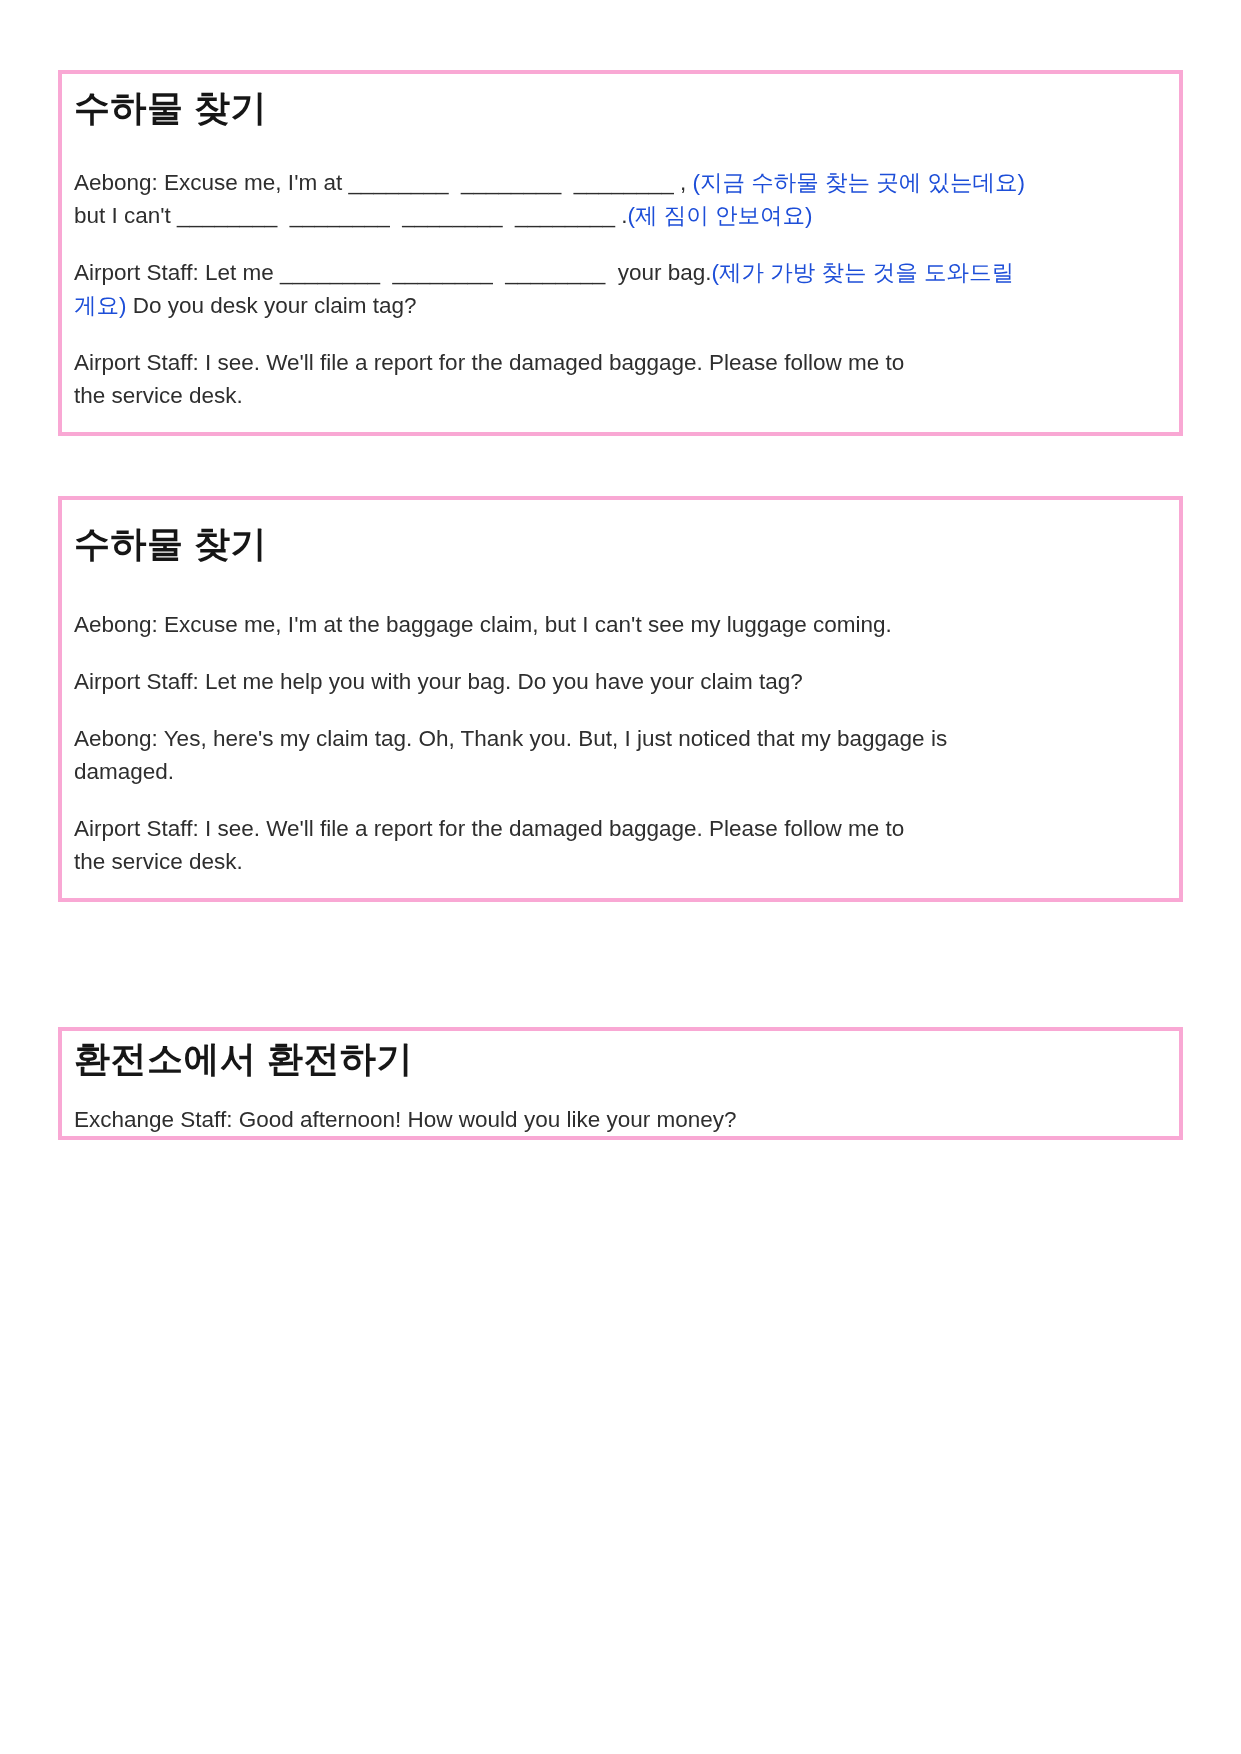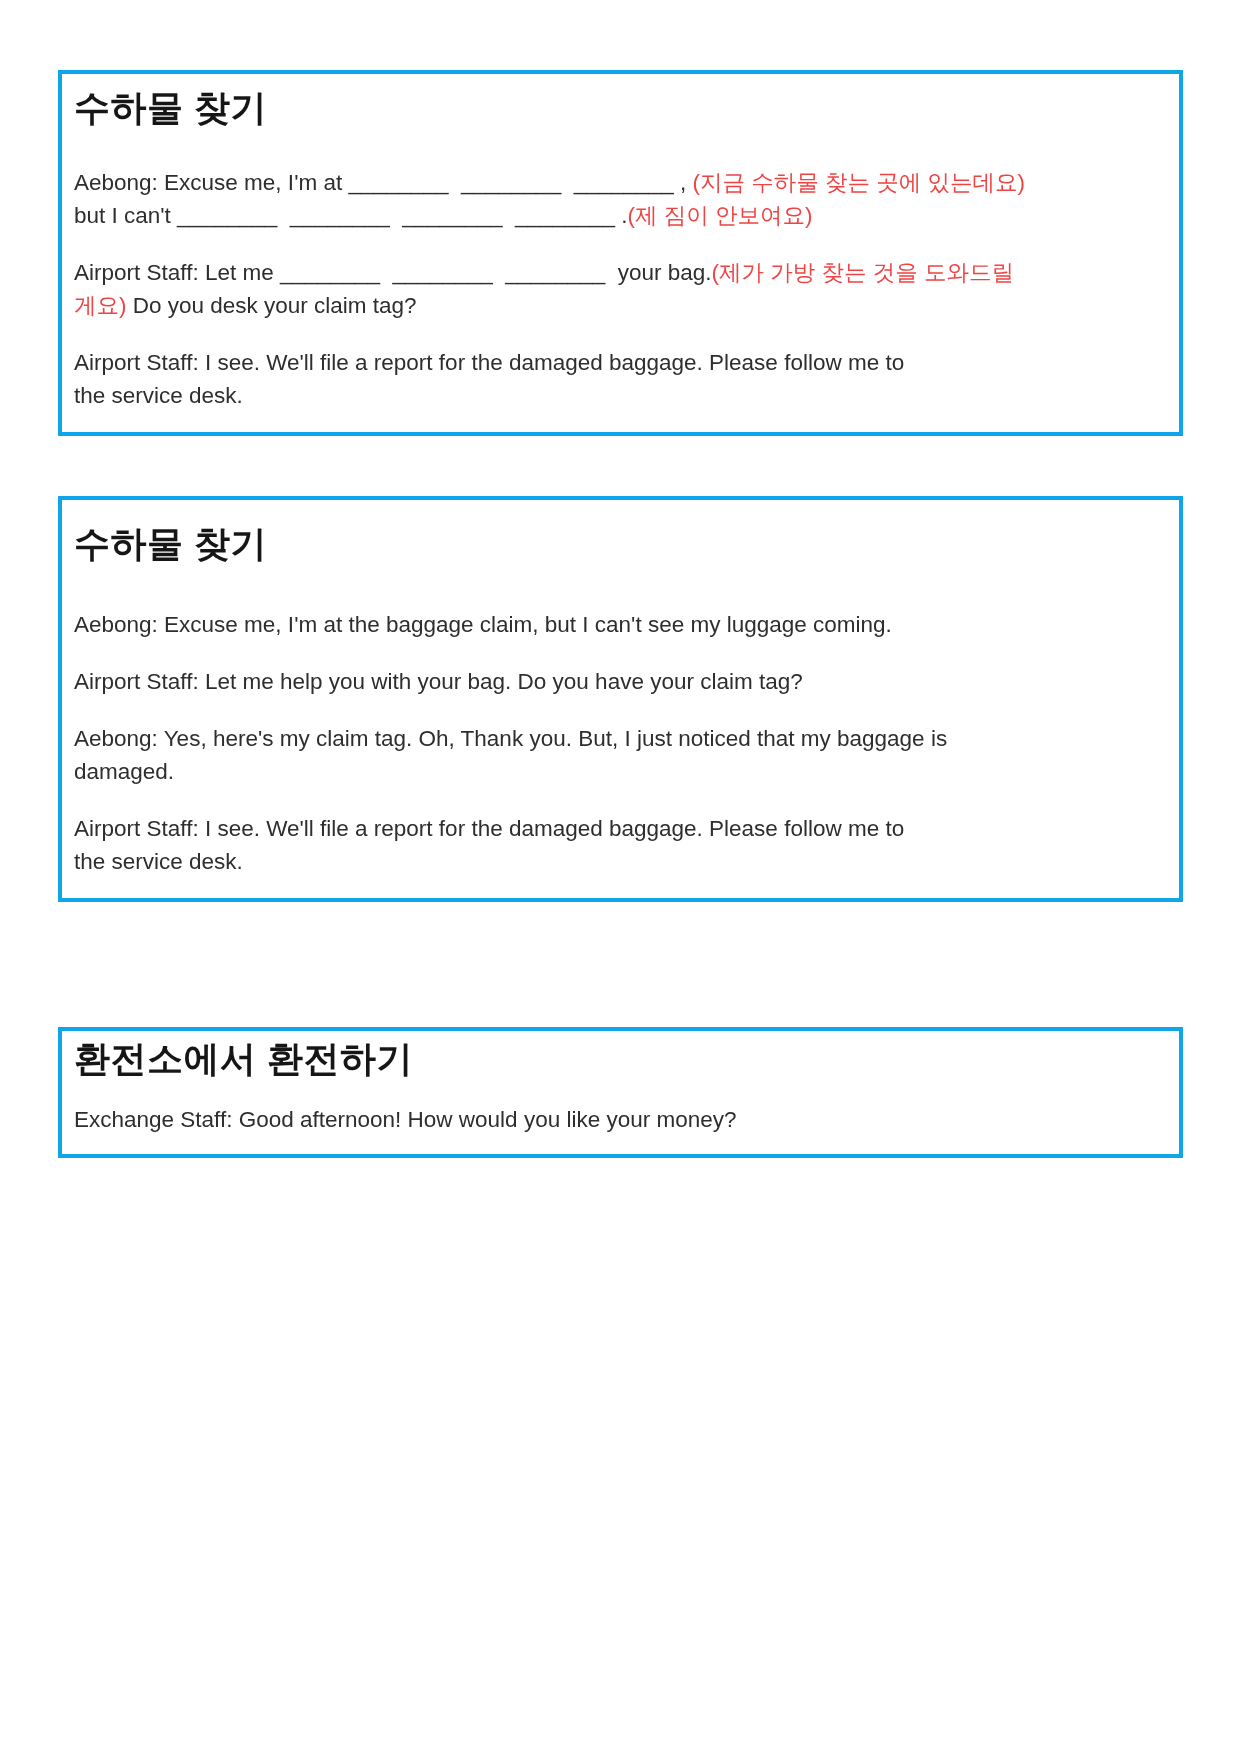--- a/index.html
+++ b/index.html
@@ -12,48 +12,48 @@
     height: 1754px;
     overflow: hidden;
     font-family: "Liberation Sans", "DejaVu Sans", sans-serif;
     color: #2e2e2e;
   }
   .page {
     padding: 70px 58px 0 58px;
     box-sizing: border-box;
   }
   .callout {
-    border: 4px solid #0ea5e9;
+    border: 4px solid #f9a8d4;
     background: #ffffff;
     box-sizing: border-box;
   }
   .callout.b1 { padding: 12px 22px 20px 12px; margin-bottom: 60px; }
   .callout.b2 { padding: 22px 22px 20px 12px; margin-bottom: 125px; }
-  .callout.b3 { padding: 6px 22px 18px 12px; }
+  .callout.b3 { padding: 6px 22px 0 12px; }
   .box-title {
     font-size: 36px;
     line-height: 44px;
     font-weight: 800;
     color: #161616;
     letter-spacing: 0.5px;
     margin: 0;
   }
   .b1 .box-title { margin-bottom: 36px; }
   .b2 .box-title { margin-bottom: 42px; }
   .b3 .box-title { margin-bottom: 22px; }
   .para {
     font-size: 22.5px;
     line-height: 33px;
     margin: 0 0 24px 0;
   }
   .b3 .para { margin-bottom: 30px; }
   .para:last-child { margin-bottom: 0; }
   .seg { white-space: pre-wrap; }
   .seg.b { font-weight: 400; margin-top: 31px; }
-  .seg.k { color: #ef4444; }
+  .seg.k { color: #1d4ed8; }
 </style>
 </head>
 <body>
 
 <div class="page">
 
   <section class="callout b1">
     <h2 class="box-title">수하물 찾기</h2>
     <p class="para"><span class="seg b">Aebong</span><span class="seg">: Excuse me, I'm at ________  ________  ________ , </span><span class="seg k">(지금 수하물 찾는 곳에 있는데요)</span><span class="seg">
 but I can't ________  ________  ________  ________ .</span><span class="seg k">(제 짐이 안보여요)</span></p>

